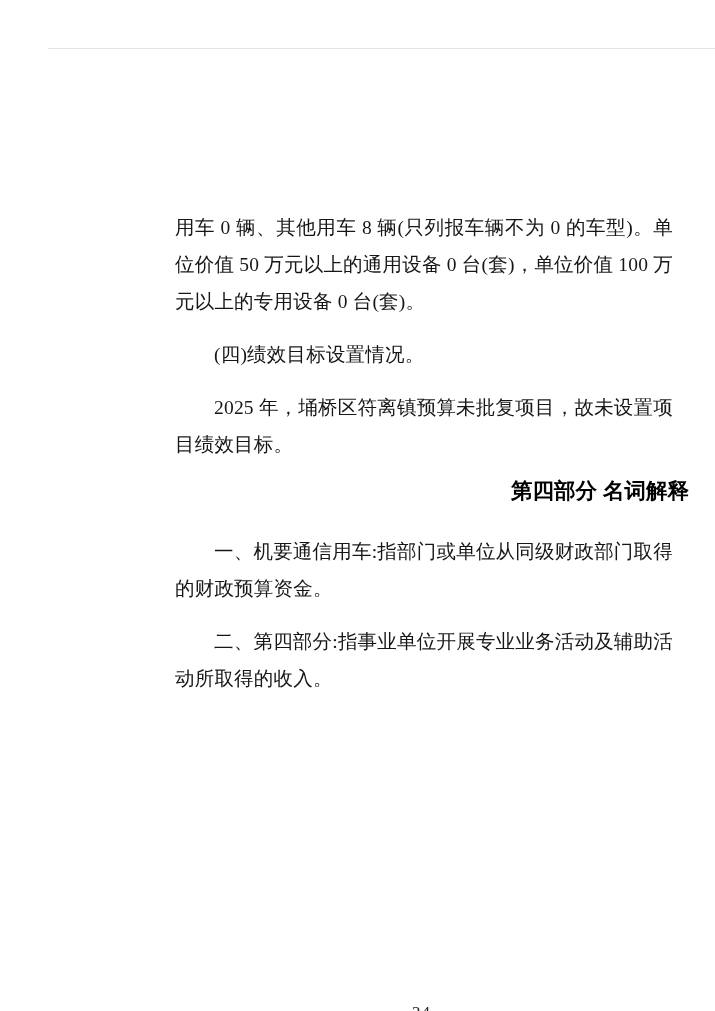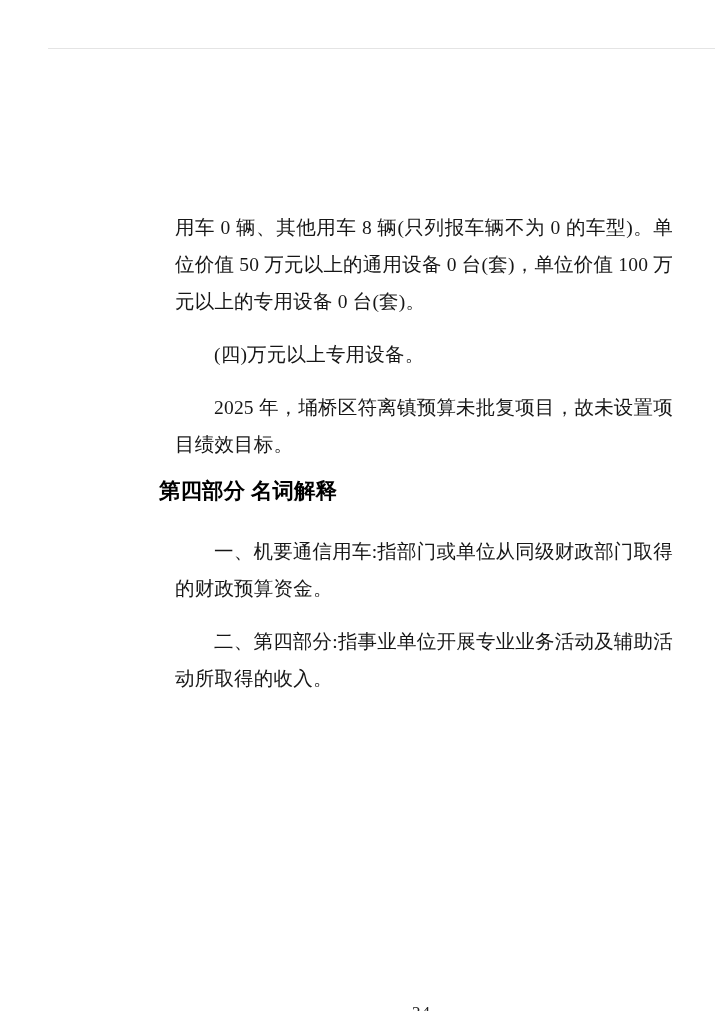--- a/index.html
+++ b/index.html
@@ -31,21 +31,21 @@
     text-align: justify;
     text-justify: inter-ideograph;
     letter-spacing: 0.2px;
   }
   .indent { text-indent: 2em; }
   .section-heading {
     font-family: "Liberation Sans", "DejaVu Sans", sans-serif;
     font-size: 21.5px;
     font-weight: 700;
     color: #000000;
-    text-align: left;
+    text-align: right;
     line-height: 38px;
     margin: -7px 0 23px 0;
   }
   .footer {
     position: absolute;
     top: 938px;
     left: 0;
     width: 100%;
     text-align: center;
     font-family: "Liberation Serif", "DejaVu Serif", serif;
@@ -53,20 +53,20 @@
     color: #222222;
     letter-spacing: 1px;
   }
 </style>
 </head>
 <body>
 
 <div class="page">
   <div class="content">
     <p class="para">用车 0 辆、其他用车 8 辆(只列报车辆不为 0 的车型)。单位价值 50 万元以上的通用设备 0 台(套)，单位价值 100 万元以上的专用设备 0 台(套)。</p>
-    <p class="para indent">(四)万元以上专用设备。</p>
+    <p class="para indent">(四)绩效目标设置情况。</p>
     <p class="para indent">2025 年，埇桥区符离镇预算未批复项目，故未设置项目绩效目标。</p>
     <h2 class="section-heading">第四部分 名词解释</h2>
     <p class="para indent">一、机要通信用车:指部门或单位从同级财政部门取得的财政预算资金。</p>
     <p class="para indent">二、第四部分:指事业单位开展专业业务活动及辅助活动所取得的收入。</p>
   </div>
   <div class="footer">- 24 -</div>
 </div>
 
 </body></html>

